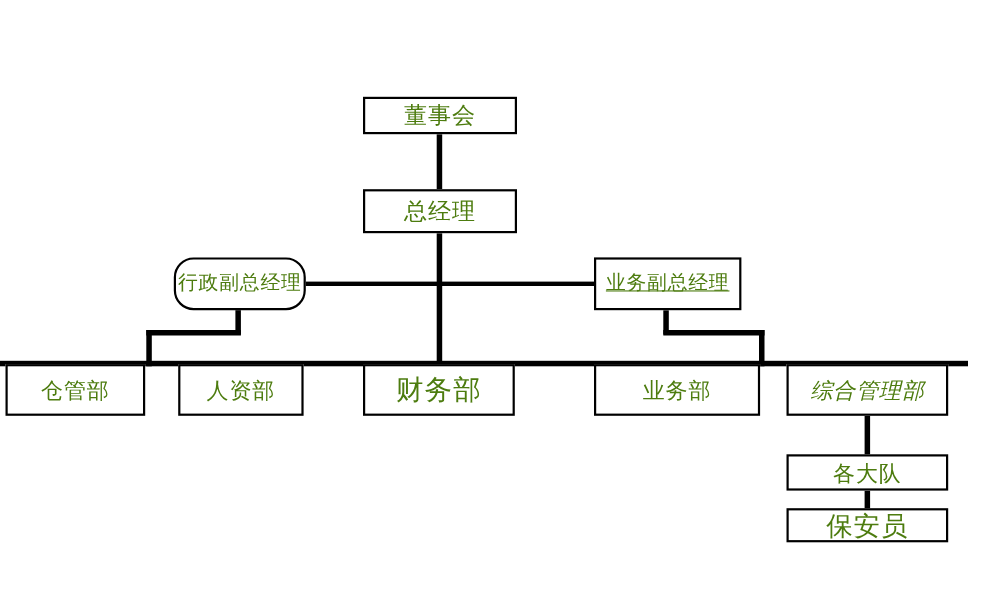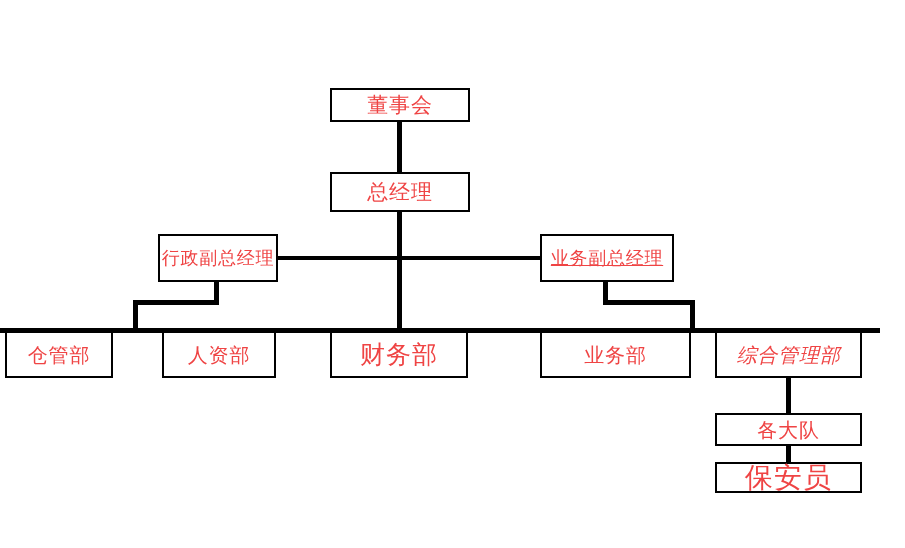--- a/index.html
+++ b/index.html
@@ -16,21 +16,21 @@
     overflow: hidden;
   }
   .node {
     position: absolute;
     box-sizing: border-box;
     border: 2px solid #000000;
     background: #ffffff;
     display: flex;
     align-items: center;
     justify-content: center;
-    color: #ef4444;
+    color: #4d7c0f;
     white-space: nowrap;
     z-index: 2;
   }
   .node-label {
     display: block;
     line-height: 1;
     letter-spacing: 0.04em;
   }
   .conn {
     position: absolute;
@@ -53,40 +53,40 @@
     <div class="conn" style="background: rgb(0, 0, 0); left: 690px; top: 300px; width: 5px; height: 33px;"></div>
     <div class="conn" style="background: rgb(0, 0, 0); left: 0px; top: 328px; width: 880px; height: 5px;"></div>
     <div class="conn" style="background: rgb(0, 0, 0); left: 786px; top: 378px; width: 5px; height: 37px;"></div>
     <div class="conn" style="background: rgb(0, 0, 0); left: 786px; top: 446px; width: 5px; height: 18px;"></div>
     <div class="node" style="left: 330px; top: 88px; width: 140px; height: 34px; border-color: rgb(0, 0, 0); background: rgb(255, 255, 255);">
       <span class="node-label" style="font-size: 21px;">董事会</span>
     </div>
     <div class="node" style="left: 330px; top: 172px; width: 140px; height: 40px; border-color: rgb(0, 0, 0); background: rgb(255, 255, 255);">
       <span class="node-label" style="font-size: 21px;">总经理</span>
     </div>
-    <div class="node" style="left: 158px; top: 234px; width: 120px; height: 48px; border-color: rgb(0, 0, 0); background: rgb(255, 255, 255);">
+    <div class="node" style="left: 158px; top: 234px; width: 120px; height: 48px; border-color: rgb(0, 0, 0); background: rgb(255, 255, 255); border-radius: 18px;">
       <span class="node-label" style="font-size: 18px;">行政副总经理</span>
     </div>
     <div class="node" style="left: 540px; top: 234px; width: 134px; height: 48px; border-color: rgb(0, 0, 0); background: rgb(255, 255, 255); text-decoration: underline;">
       <span class="node-label" style="font-size: 18px;">业务副总经理</span>
     </div>
-    <div class="node" style="left: 5px; top: 331px; width: 108px; height: 47px; border-color: rgb(0, 0, 0); background: rgb(255, 255, 255);">
+    <div class="node" style="left: 5px; top: 331px; width: 127px; height: 47px; border-color: rgb(0, 0, 0); background: rgb(255, 255, 255);">
       <span class="node-label" style="font-size: 20px;">仓管部</span>
     </div>
     <div class="node" style="left: 162px; top: 331px; width: 114px; height: 47px; border-color: rgb(0, 0, 0); background: rgb(255, 255, 255);">
       <span class="node-label" style="font-size: 20px;">人资部</span>
     </div>
     <div class="node" style="left: 330px; top: 331px; width: 138px; height: 47px; border-color: rgb(0, 0, 0); background: rgb(255, 255, 255);">
       <span class="node-label" style="font-size: 25px;">财务部</span>
     </div>
     <div class="node" style="left: 540px; top: 331px; width: 151px; height: 47px; border-color: rgb(0, 0, 0); background: rgb(255, 255, 255);">
       <span class="node-label" style="font-size: 20px;">业务部</span>
     </div>
     <div class="node" style="left: 715px; top: 331px; width: 147px; height: 47px; border-color: rgb(0, 0, 0); background: rgb(255, 255, 255); font-style: italic;">
       <span class="node-label" style="font-size: 20px;">综合管理部</span>
     </div>
     <div class="node" style="left: 715px; top: 413px; width: 147px; height: 33px; border-color: rgb(0, 0, 0); background: rgb(255, 255, 255);">
       <span class="node-label" style="font-size: 20px;">各大队</span>
     </div>
     <div class="node" style="left: 715px; top: 462px; width: 147px; height: 31px; border-color: rgb(0, 0, 0); background: rgb(255, 255, 255);">
-      <span class="node-label" style="font-size: 28px;">保安员</span>
+      <span class="node-label" style="font-size: 24px;">保安员</span>
     </div>
   </div>
 
 </body></html>

